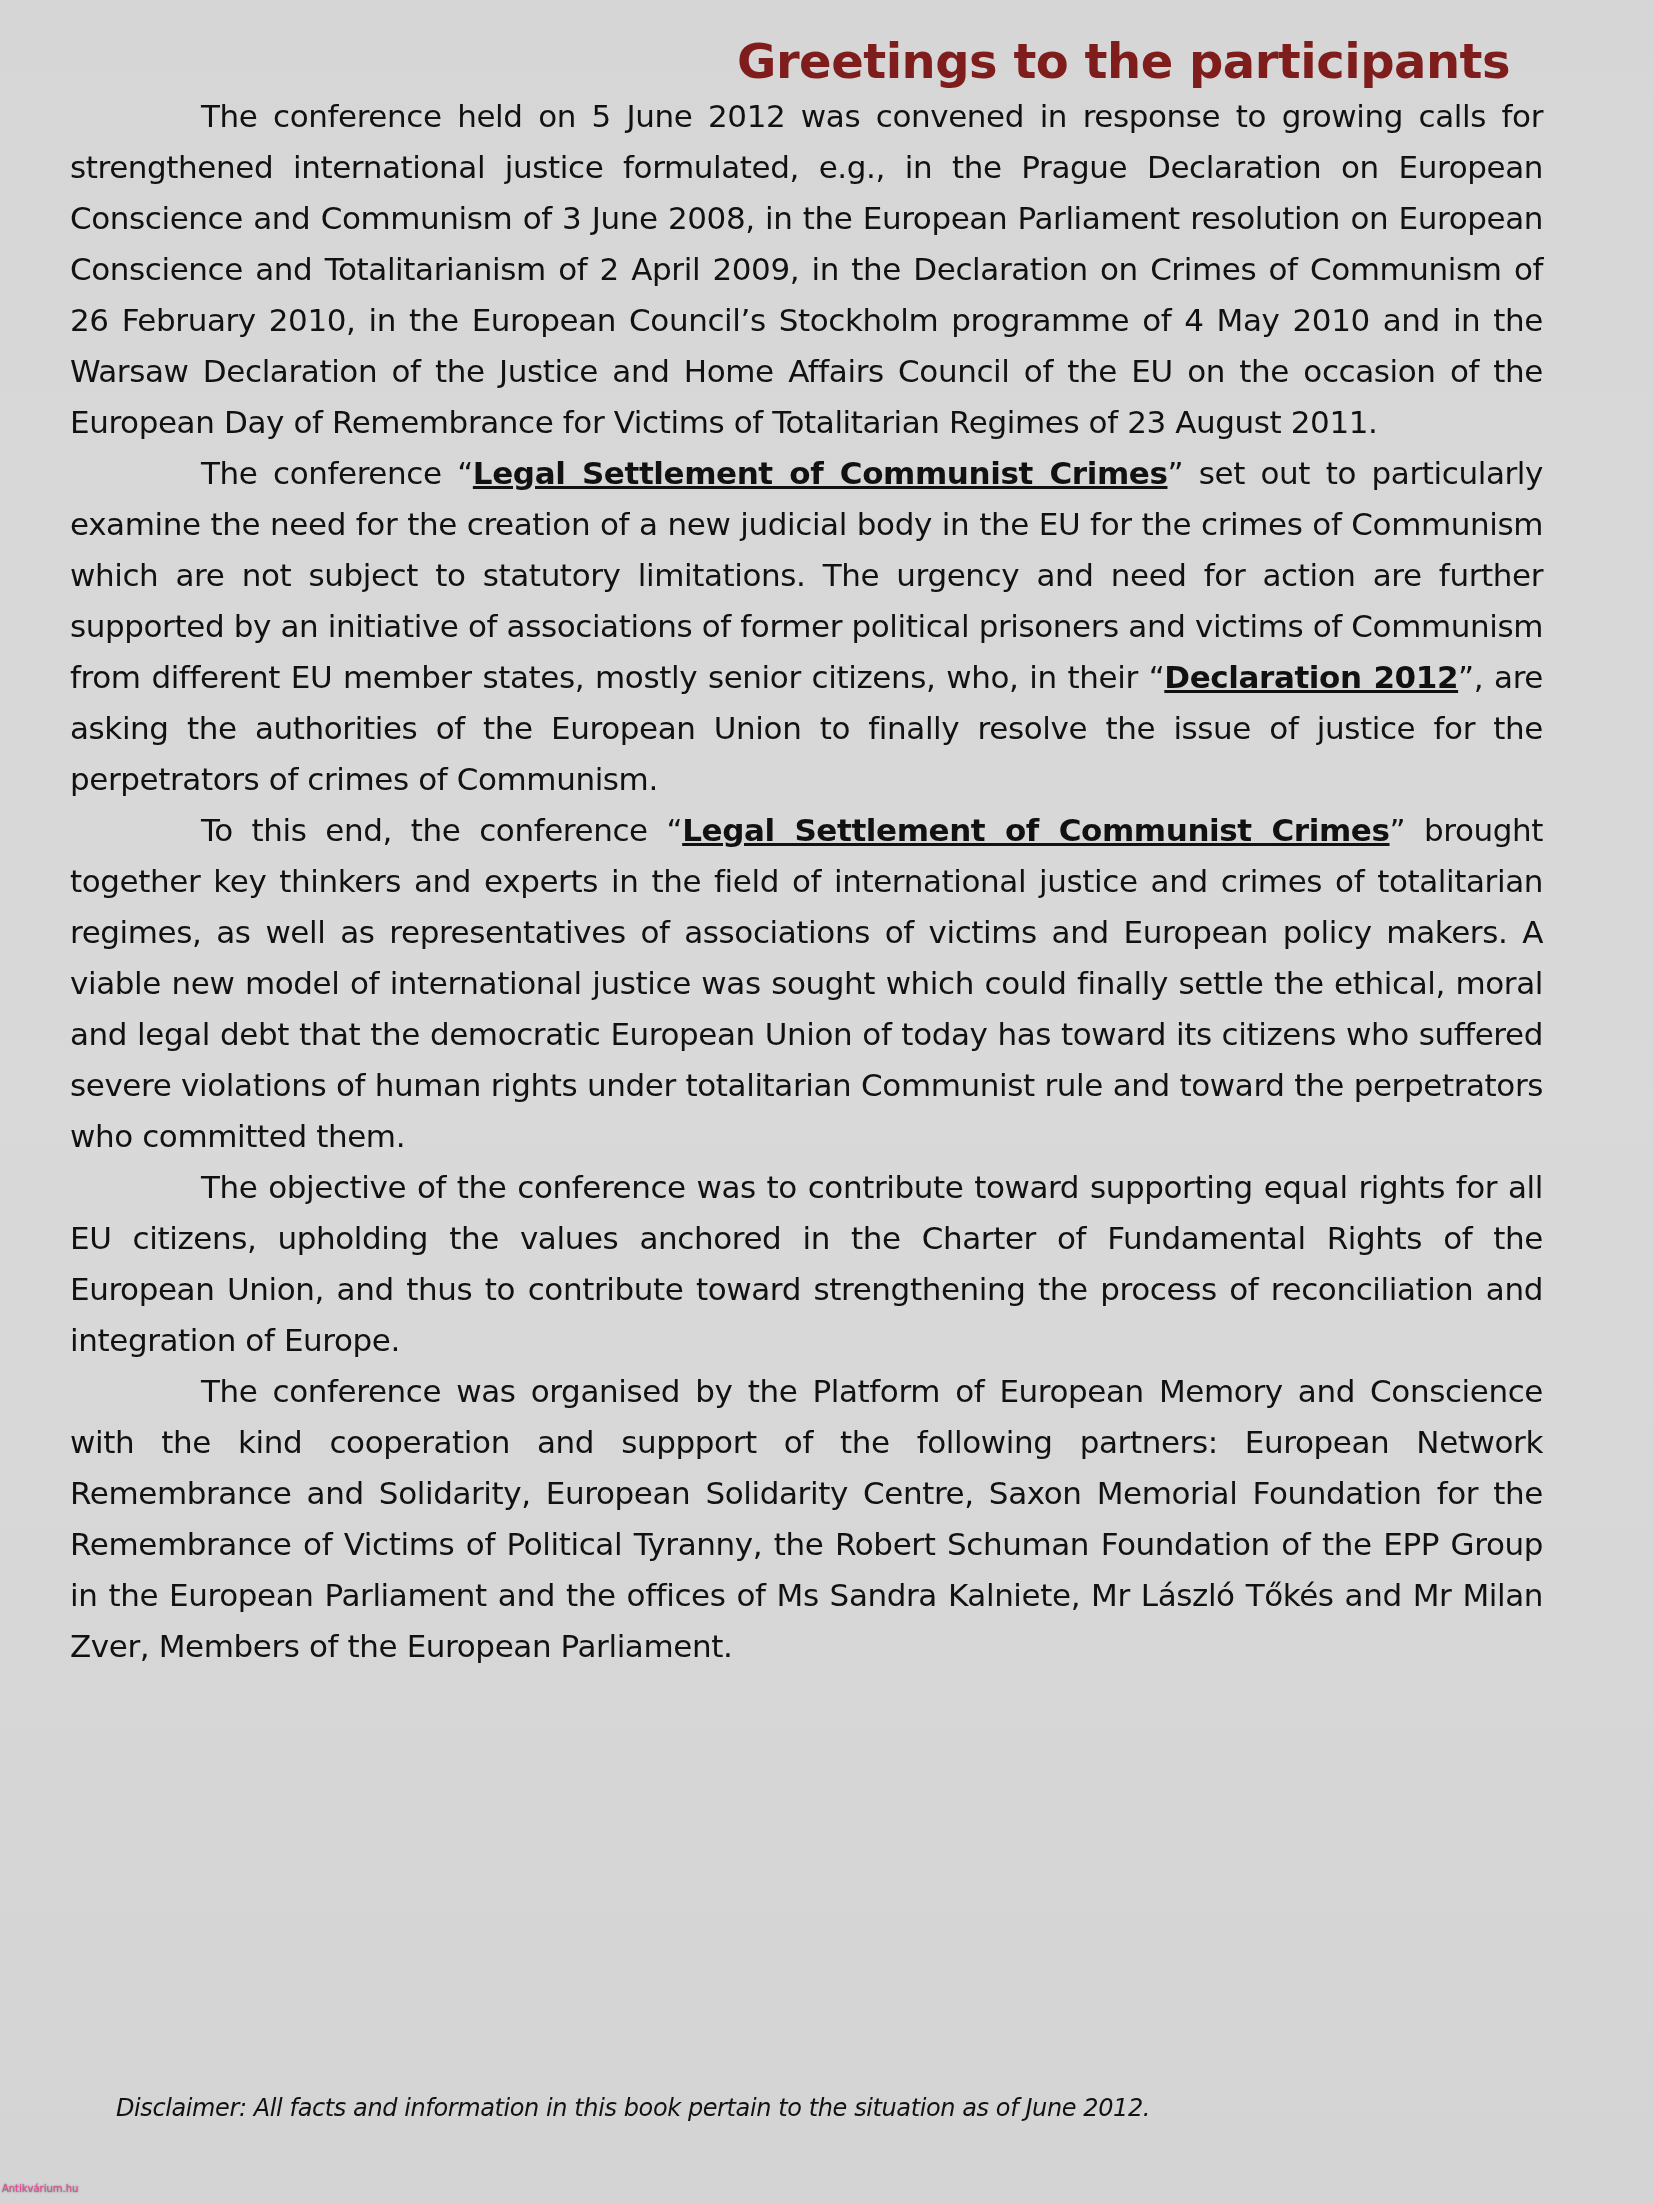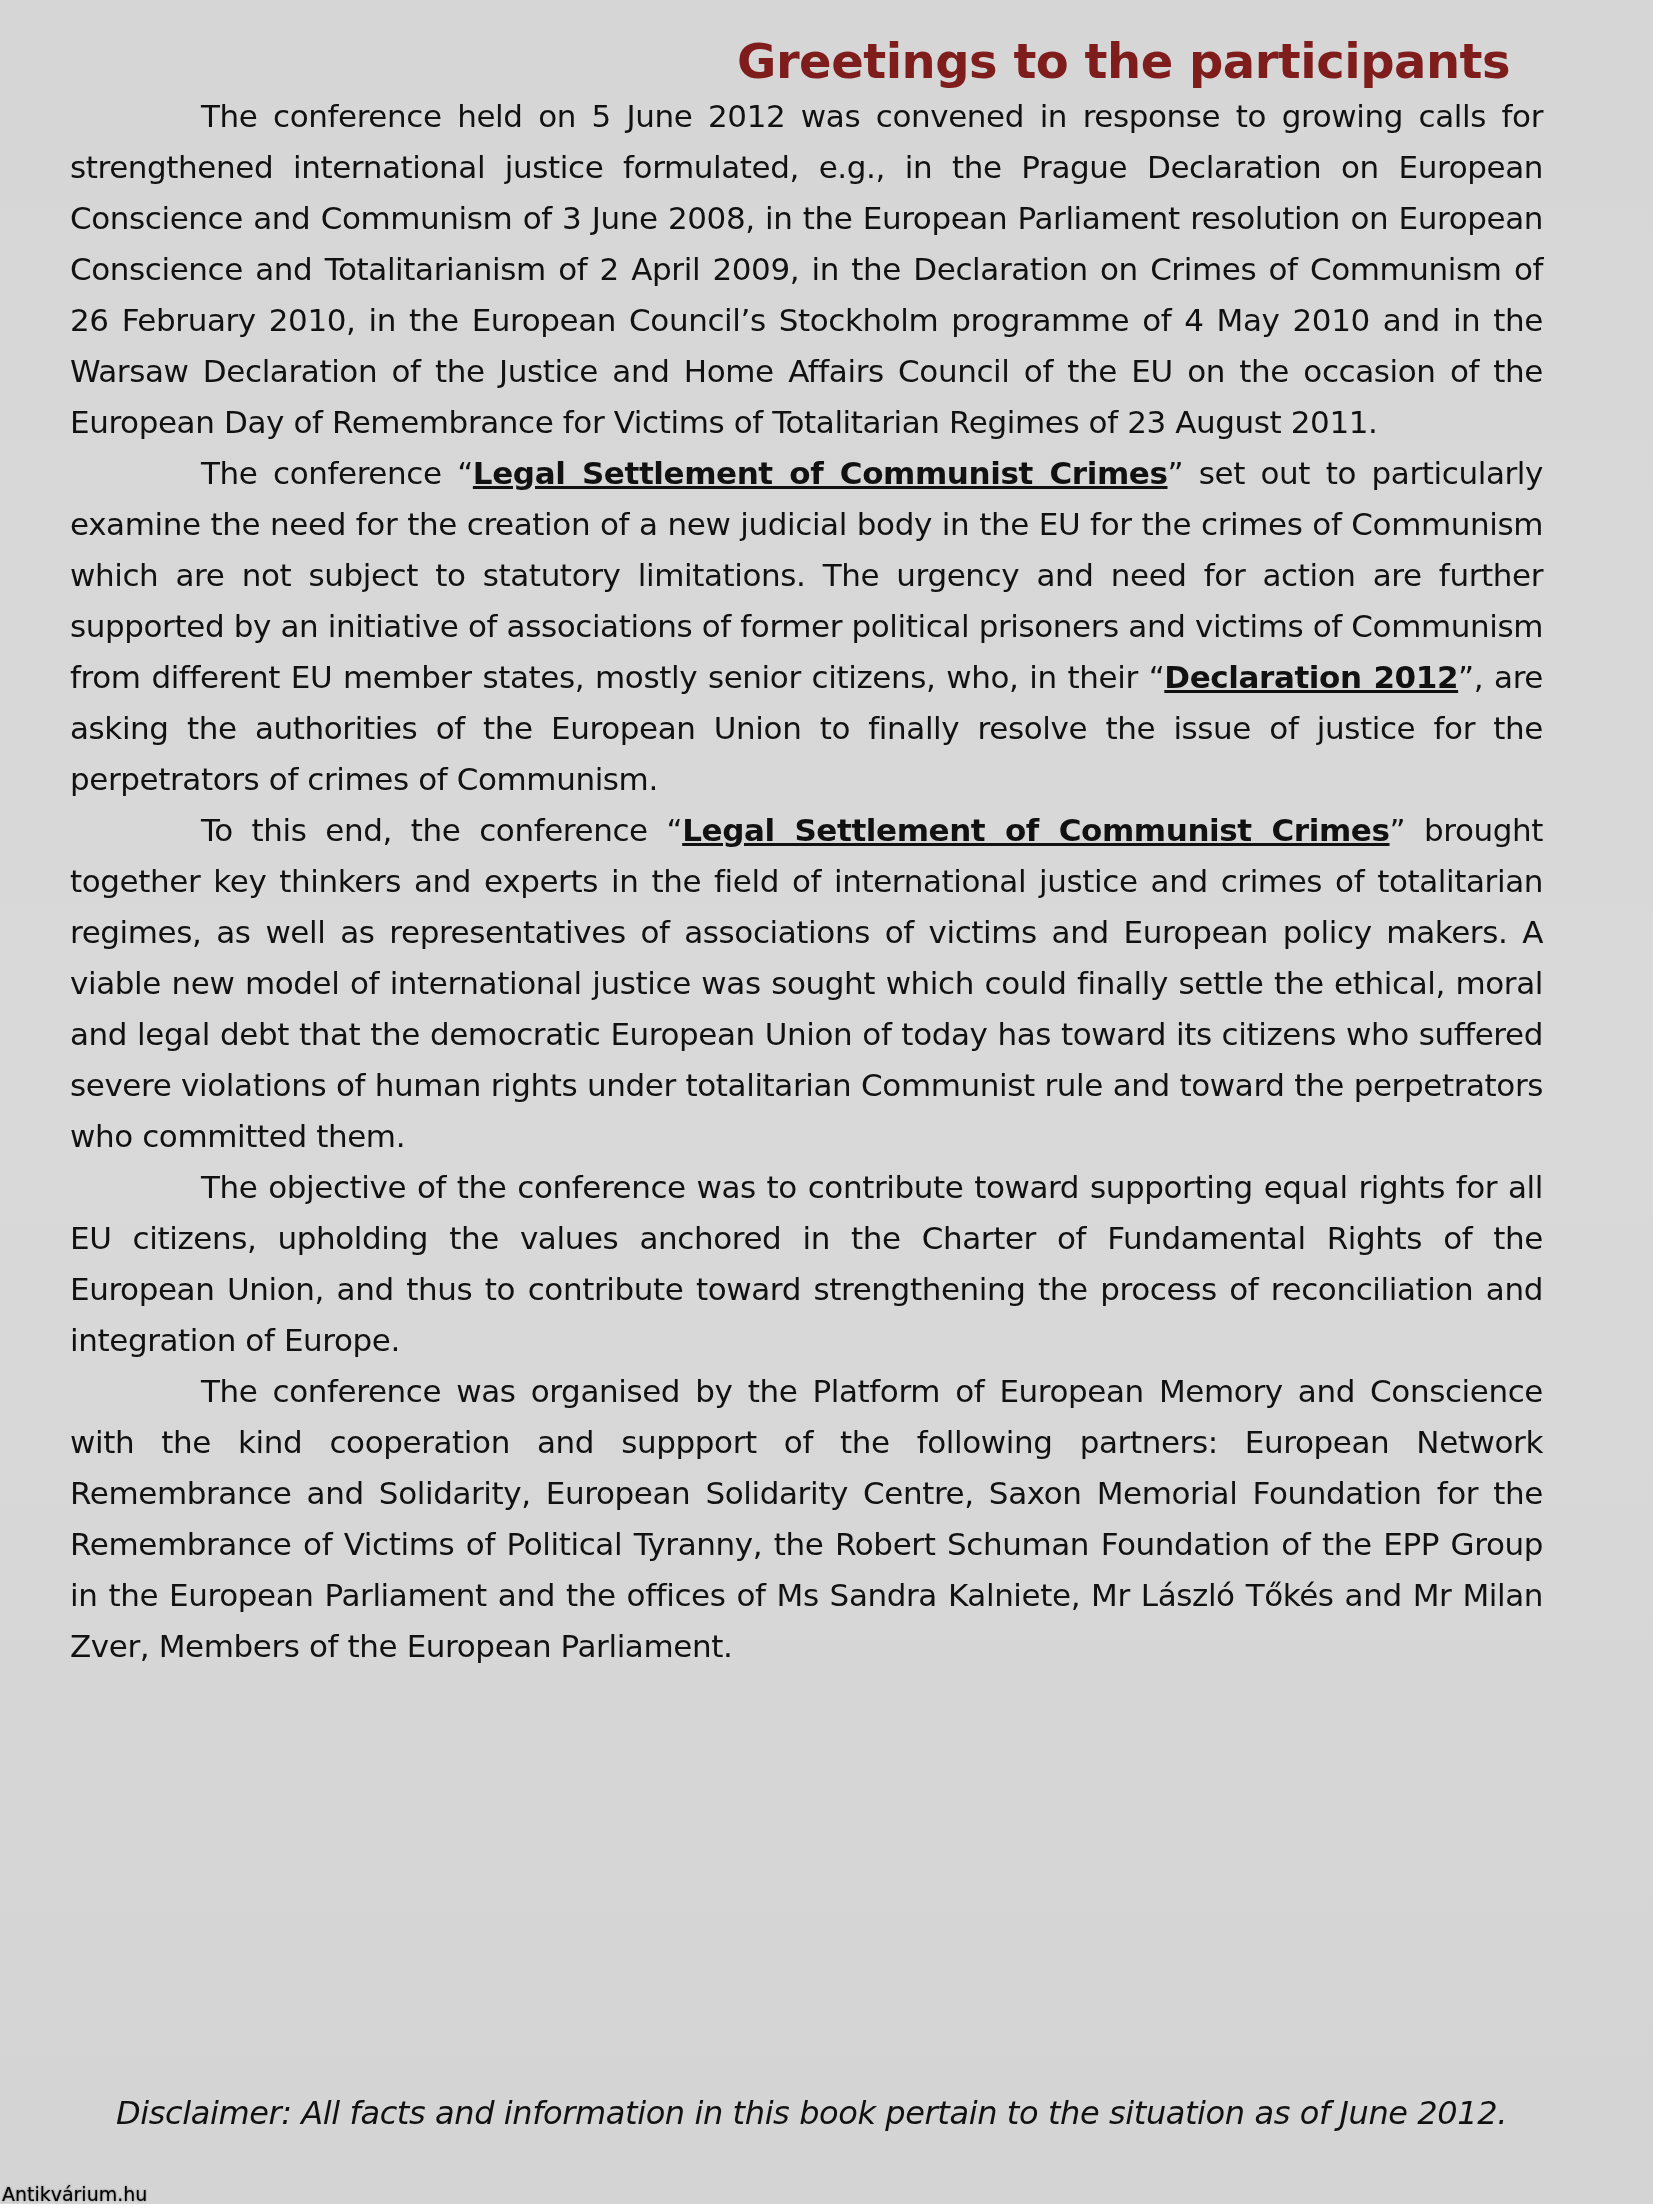--- a/index.html
+++ b/index.html
@@ -21,25 +21,25 @@
   }
   p {
     font-size:31px; line-height:51px; margin:0; text-align:justify;
     text-indent:131px; letter-spacing:-0.4px;
   }
   #about-title { margin-top:11.6px; }
   #about-body { margin-top:62px; }
   #ack-title { margin-top:107px; }
   #ack-body { }
   .disclaimer {
-    position:absolute; left:116px; top:2094px; font-size:32px; font-style:italic;
+    position:absolute; left:116px; top:2094px; font-size:24px; font-style:italic;
     letter-spacing:-0.4px;
   }
   .watermark {
-    position:absolute; left:1.9px; top:2183px; font-size:19px; color:#000000;
+    position:absolute; left:1.9px; top:2183px; font-size:10px; color:#ec4899;
     text-shadow:0 0 1.9px #555;
   }
   b { font-weight:bold;text-decoration:underline; }
 </style>
 </head>
 <body>
 
 <div class="ghost">Greetings to the participants</div>
 
 <div class="page">

